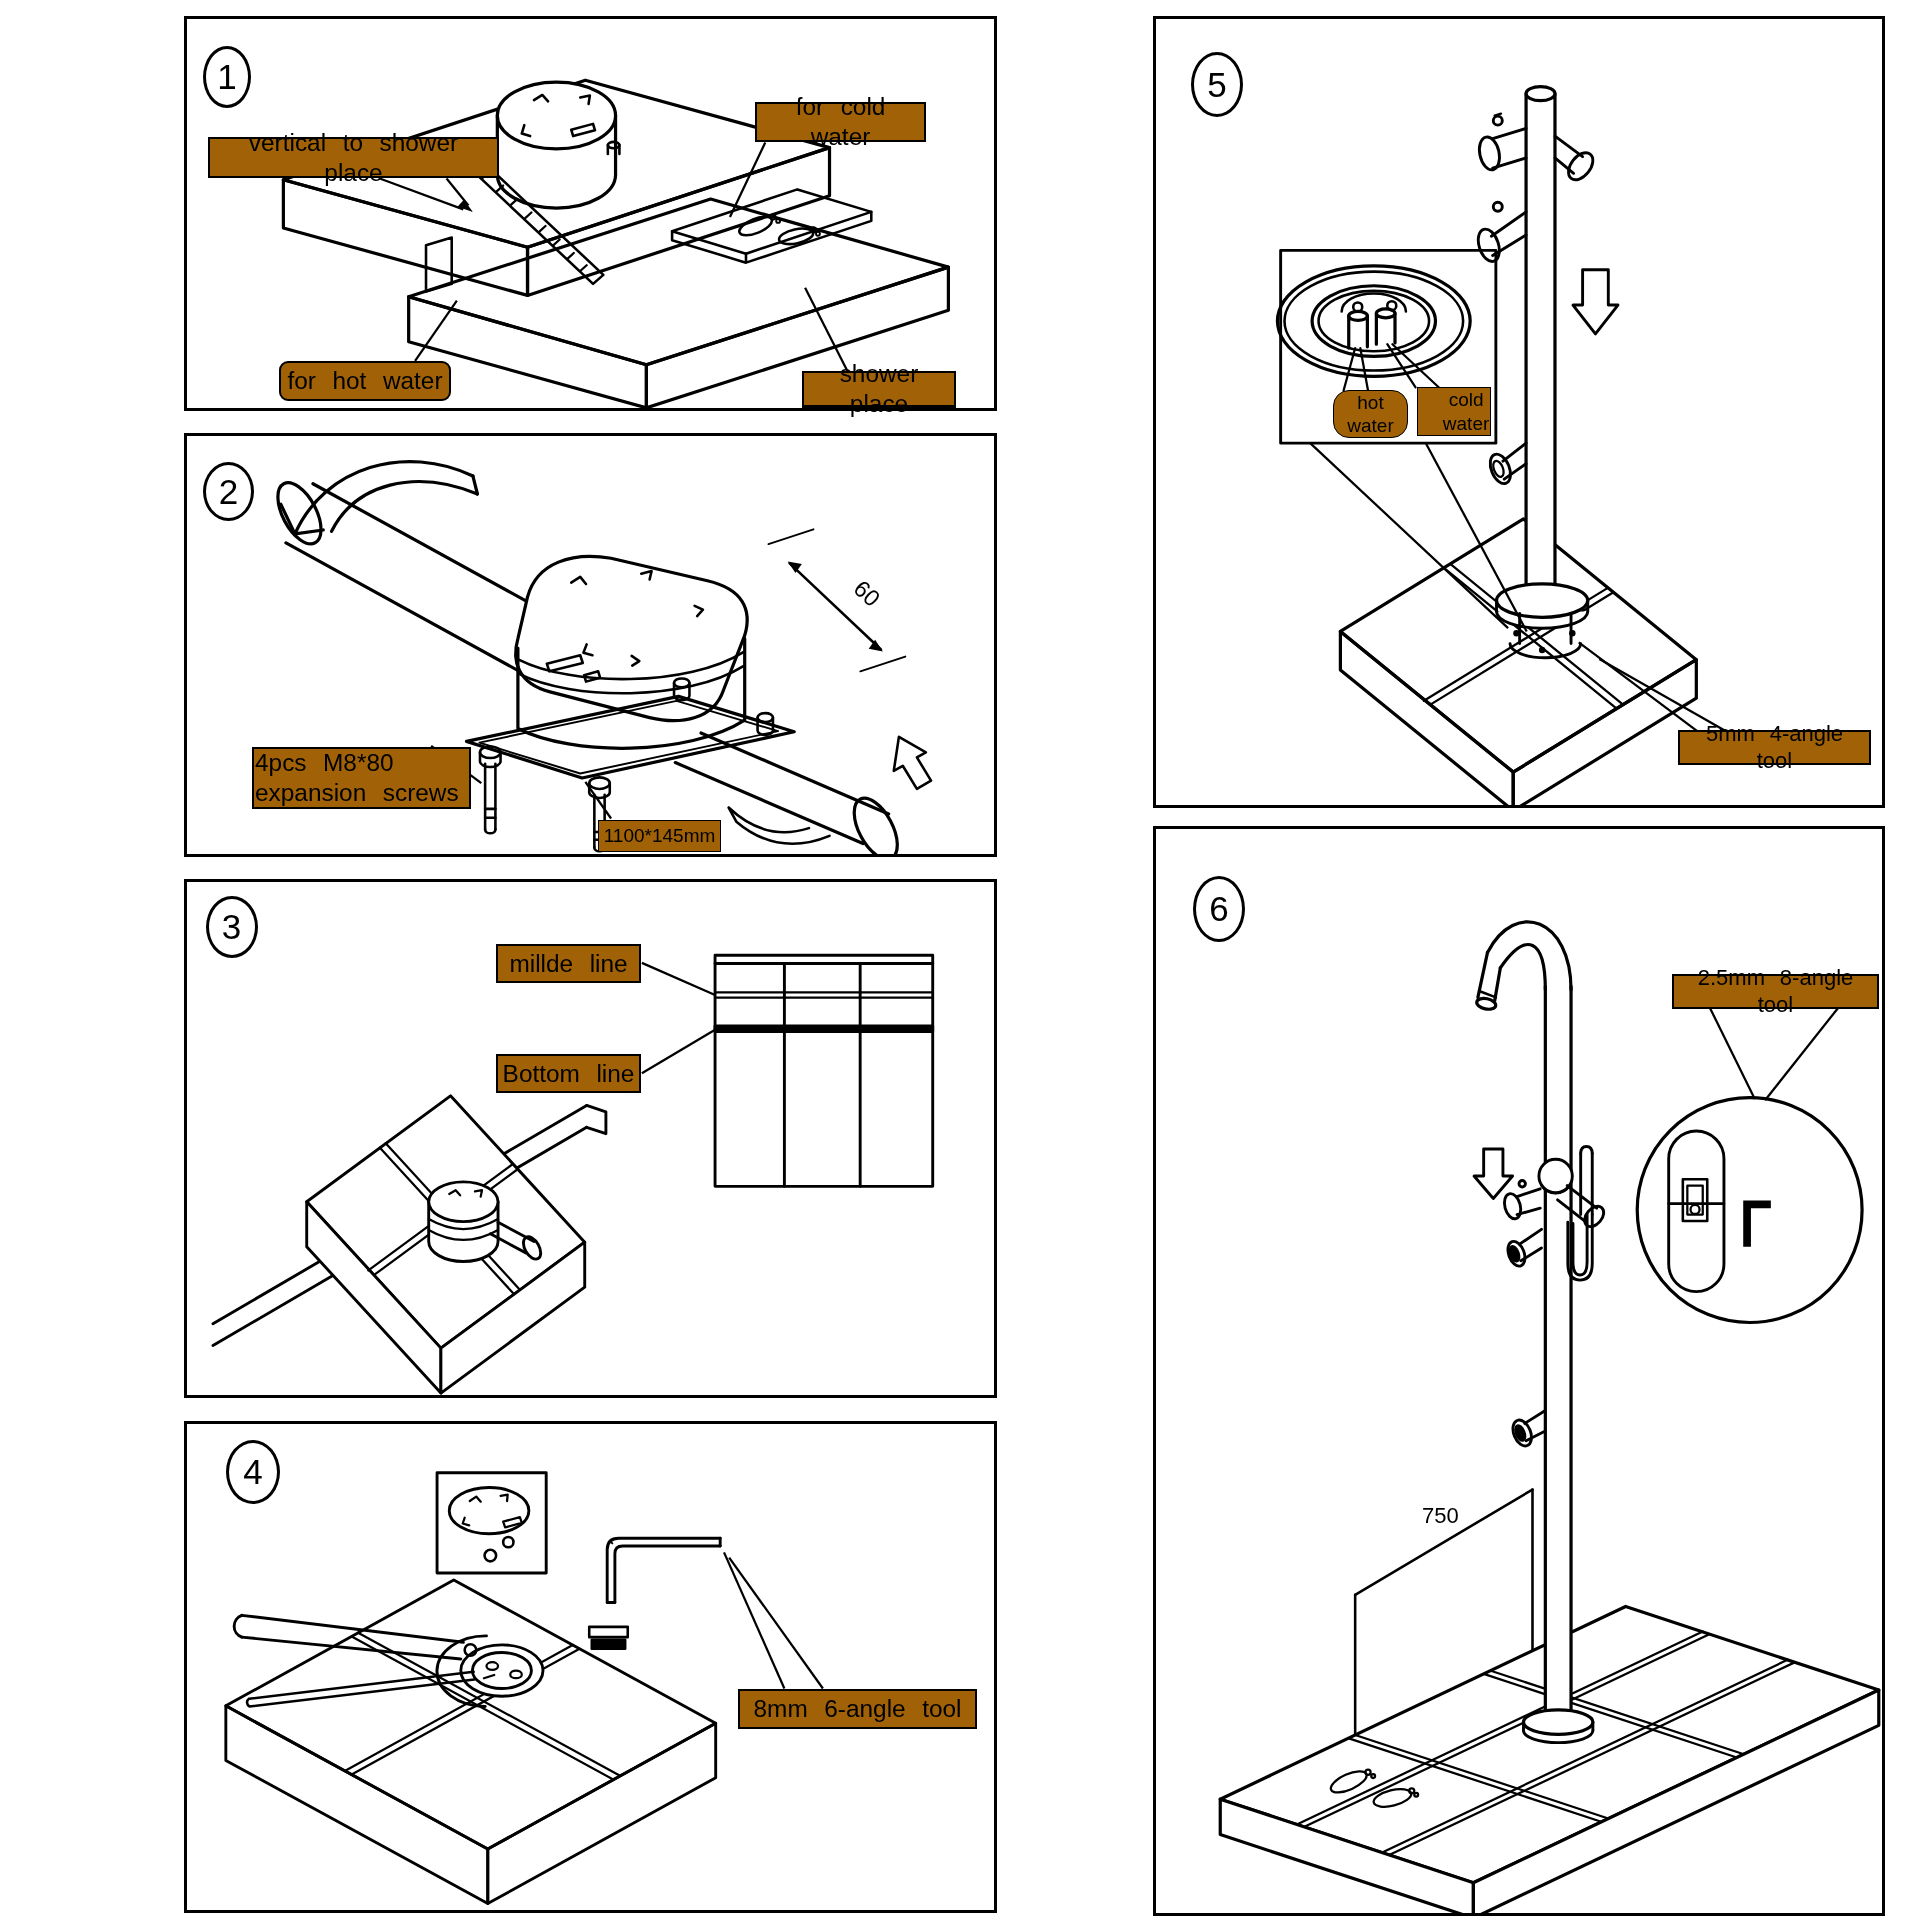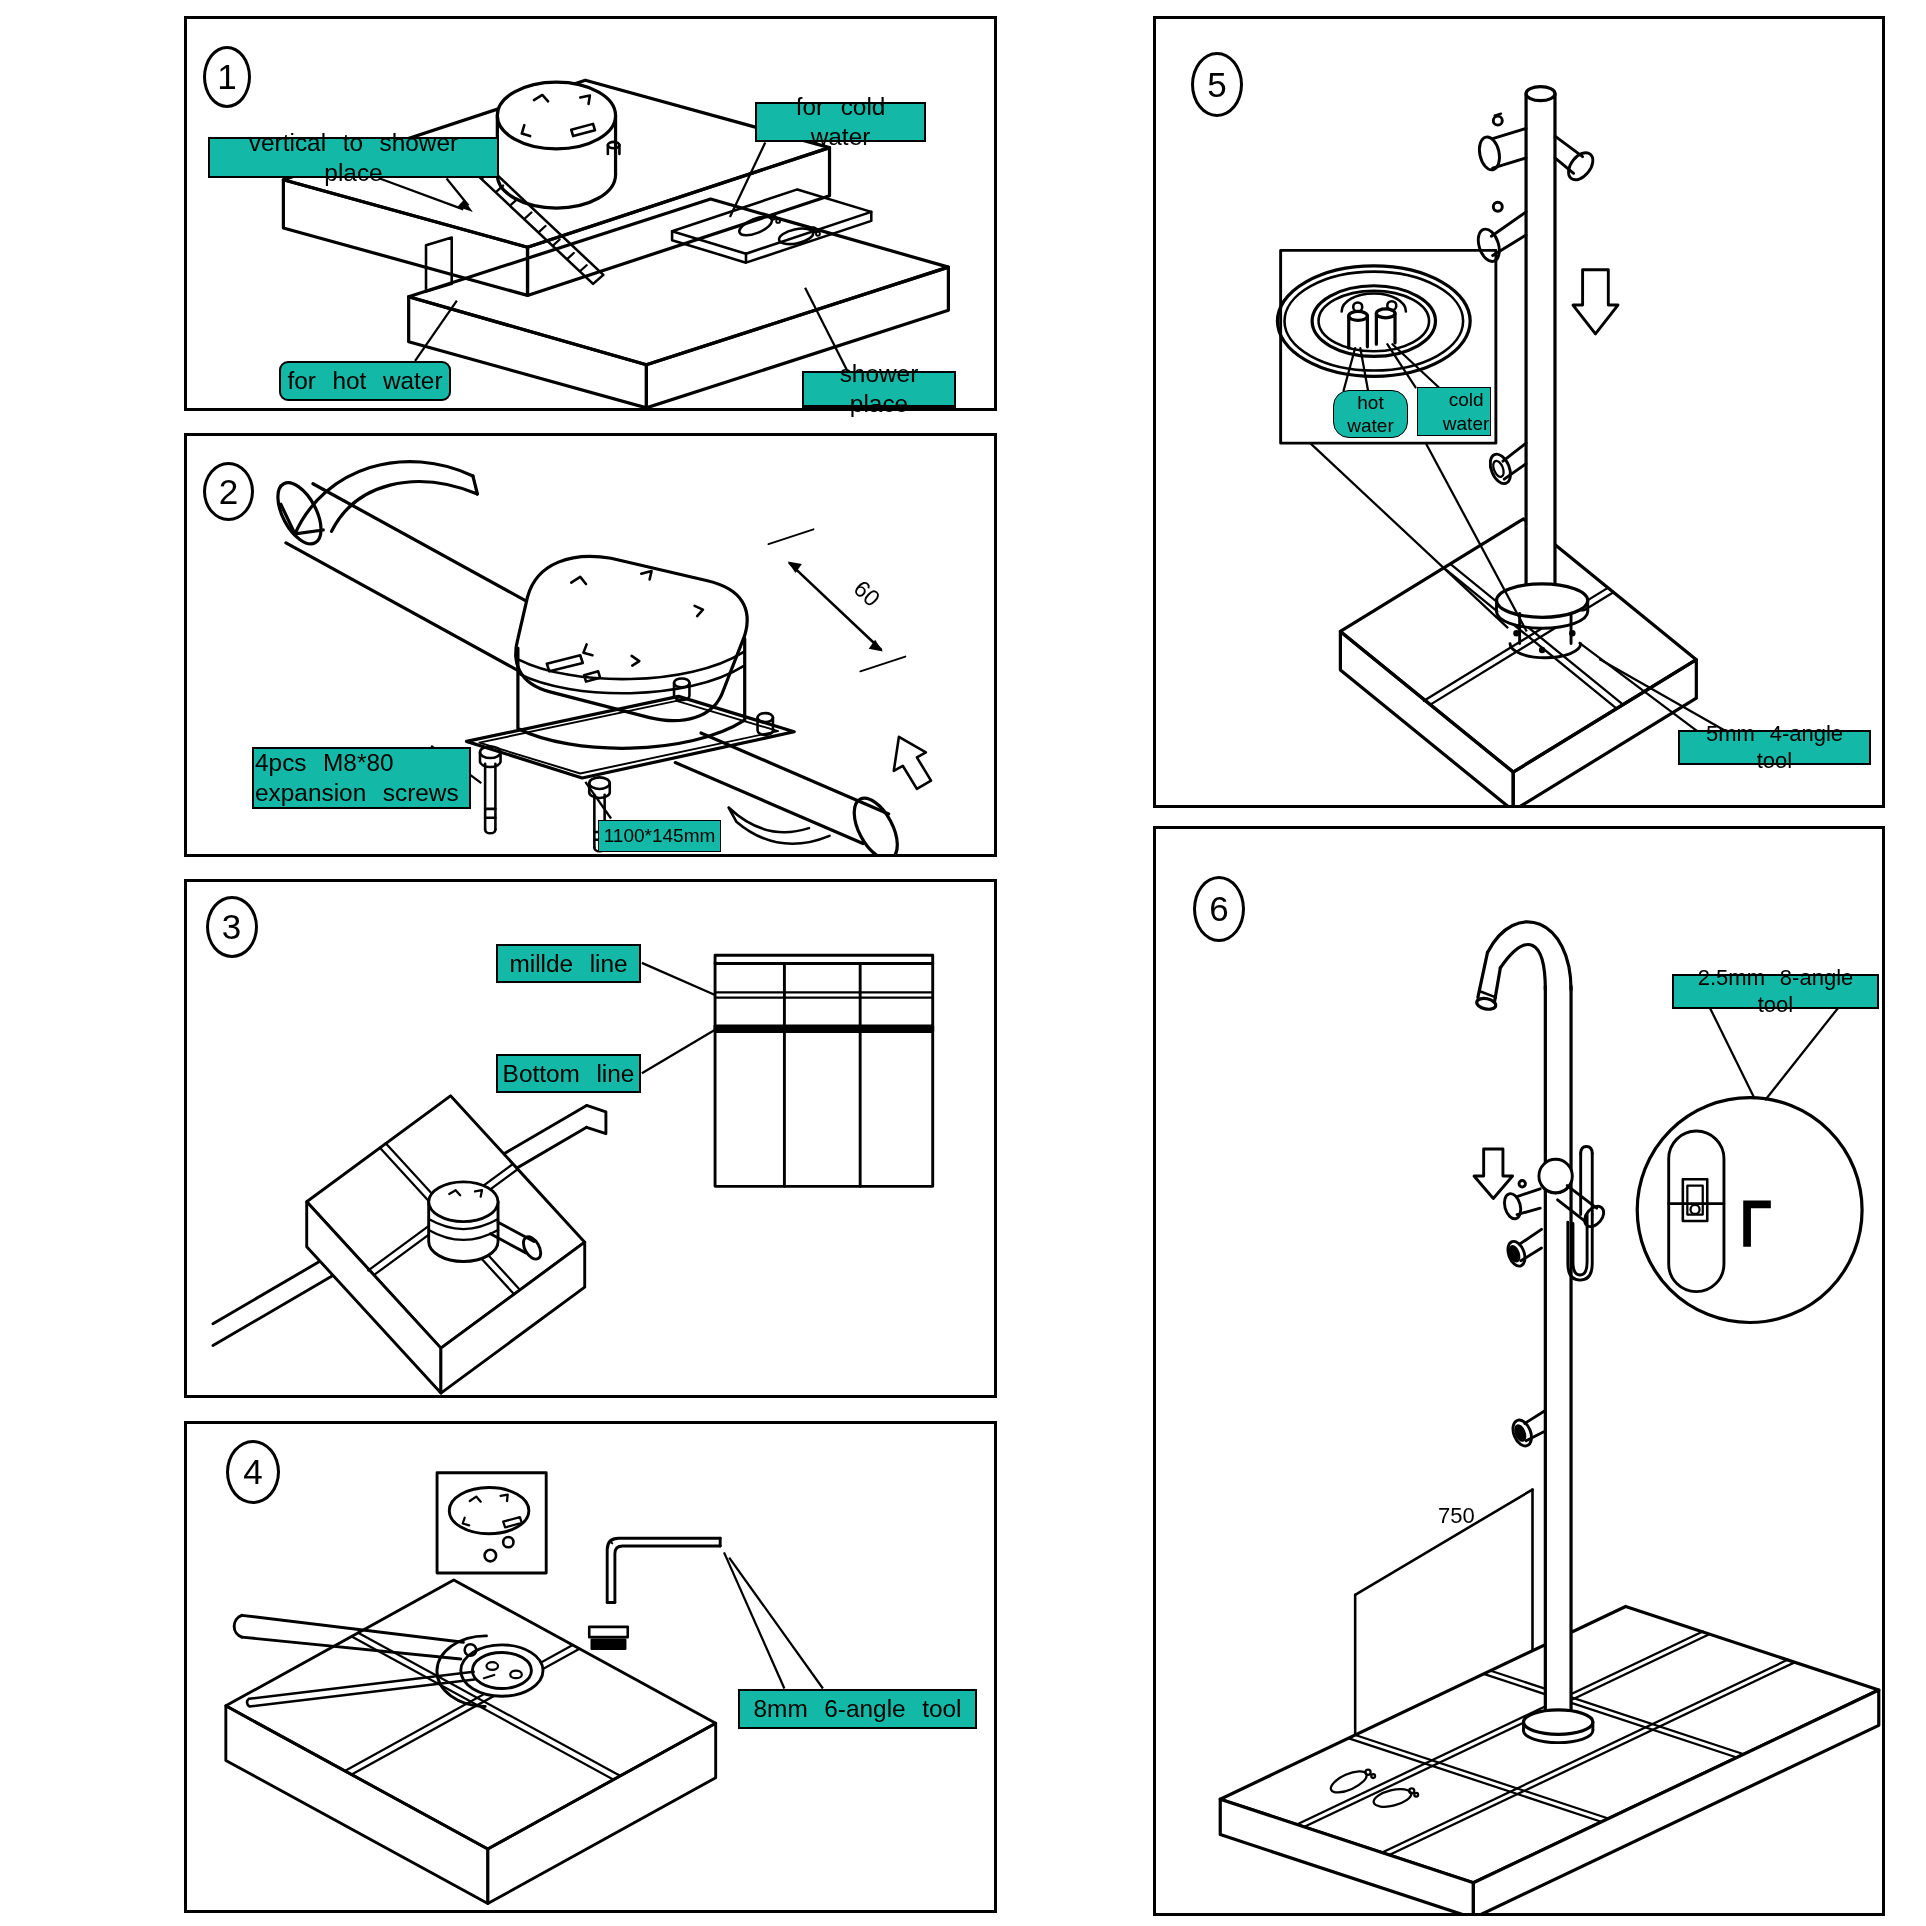--- a/index.html
+++ b/index.html
@@ -1,25 +1,25 @@
 <!DOCTYPE html>
 <html style="font-size:10.3px"><head>
 <meta charset="utf-8">
 <style>
   html,body{margin:0;padding:0;background:#fff;}
   body{width:1926px;height:1926px;position:relative;font-family:"Liberation Sans",sans-serif;color:#000;}
   .panel{position:absolute;border:3.2px solid #000;background:#fff;box-sizing:border-box;}
   .panel svg{position:absolute;left:0;top:0;width:100%;height:100%;}
   .badge{position:absolute;border:3.2px solid #000;border-radius:50%;background:#fff;
          display:flex;align-items:center;justify-content:center;font-size:35px;z-index:5;}
-  .lbl{position:absolute;border:2.6px solid #000;background:#14b8a6;box-sizing:border-box;
+  .lbl{position:absolute;border:2.6px solid #000;background:#a16207;box-sizing:border-box;
        display:flex;align-items:center;justify-content:center;text-align:center;
        font-size:24.4px;line-height:1.22;word-spacing:0.4em;white-space:pre-line;z-index:4;padding:1.3px 3.9px;}
   .lbl.small{font-size:19px;border-width:1.9px;}
-  .dim{position:absolute;font-size:22px;background:transparent;border:none;z-index:4;margin-left:16px;}
+  .dim{position:absolute;font-size:22px;background:transparent;border:none;z-index:4;}
   svg *{vector-effect:none;}
 </style>
 </head>
 <body>
 
 <div class="panel" style="left:184px;top:16px;width:813px;height:395px;">
   <svg viewBox="0 0 1256 605">
     <g stroke="#000" stroke-width="5" fill="none" stroke-linejoin="round" stroke-linecap="round">
 
       <path d="M150,250 L620,95 L1000,200 L530,355 Z"></path>

